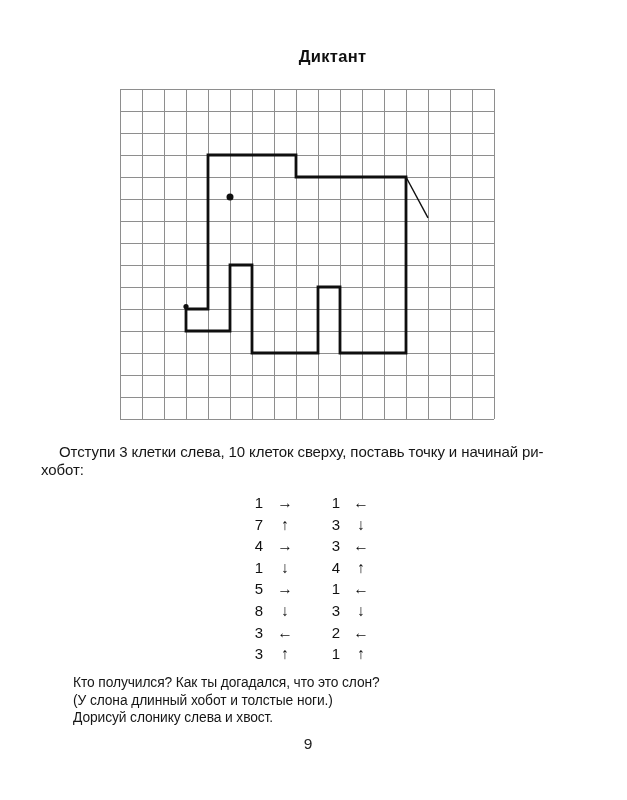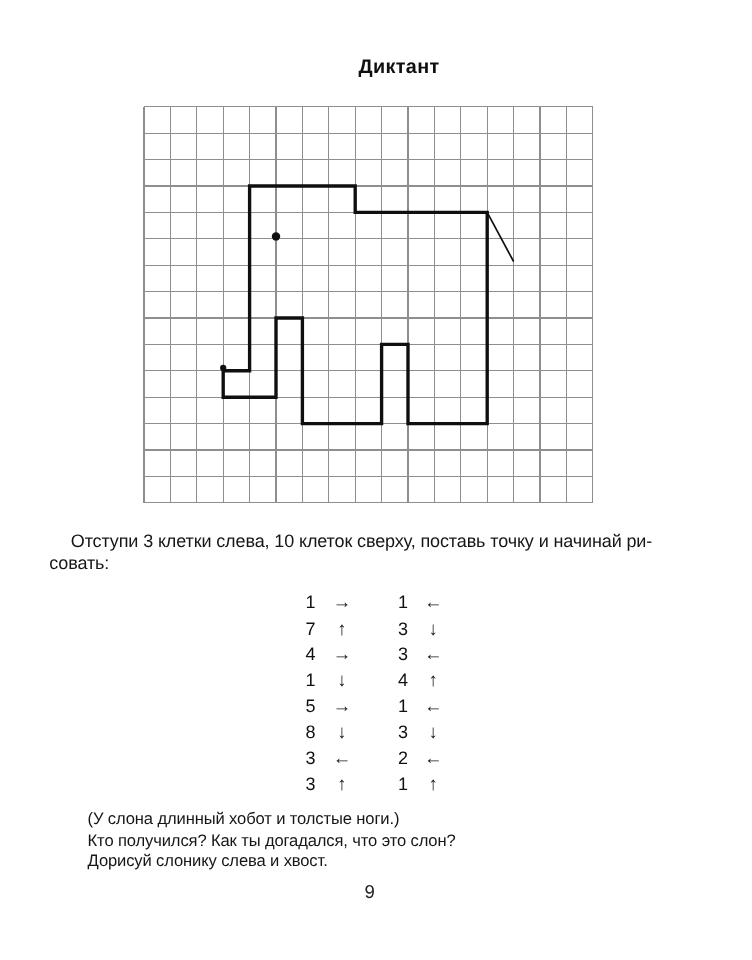--- a/index.html
+++ b/index.html
@@ -85,21 +85,21 @@
     <line x1="120" y1="397" x2="494" y2="397" stroke="#8e8e8e" stroke-width="1" shape-rendering="crispEdges"></line>
     <line x1="120" y1="419" x2="494" y2="419" stroke="#8e8e8e" stroke-width="1" shape-rendering="crispEdges"></line>
     <polygon points="186,309 208,309 208,155 296,155 296,177 406,177 406,353 340,353 340,287 318,287 318,353 252,353 252,265 230,265 230,331 186,331" fill="none" stroke="#0f0f0f" stroke-width="2.8" stroke-linejoin="miter"></polygon>
     <line x1="406" y1="177" x2="428" y2="217.92000000000002" stroke="#0f0f0f" stroke-width="1.4"></line>
     <circle cx="230" cy="197.02" r="3.5" fill="#0f0f0f"></circle>
     <circle cx="186" cy="306.58000000000004" r="2.6" fill="#0f0f0f"></circle>
   </svg>
 
 <div class="instruction">
   <div class="l1">Отступи 3 клетки слева, 10 клеток сверху, поставь точку и начинай ри-</div>
-  <div class="l2">совать:</div>
+  <div class="l2">хобот:</div>
 </div>
 
 <div id="steps">
     <div class="srow">
       <span class="num">1</span>
       <span class="arr">→</span>
       <span class="num n2">1</span>
       <span class="arr a2">←</span>
     </div>
     <div class="srow">
@@ -140,18 +140,18 @@
     </div>
     <div class="srow">
       <span class="num">3</span>
       <span class="arr">↑</span>
       <span class="num n2">1</span>
       <span class="arr a2">↑</span>
     </div>
   </div>
 
 <div class="questions">
+  <div>Кто получился? Как ты догадался, что это слон?</div>
   <div>(У слона длинный хобот и толстые ноги.)</div>
-  <div>Кто получился? Как ты догадался, что это слон?</div>
   <div>Дорисуй слонику слева и хвост.</div>
 </div>
 
 <div class="pagenum">9</div>
 
 </body></html>

